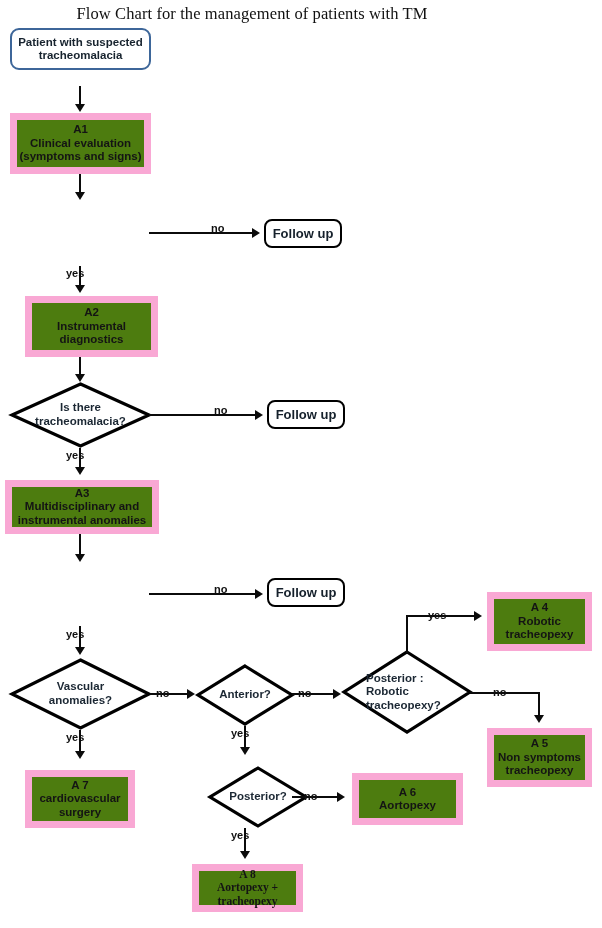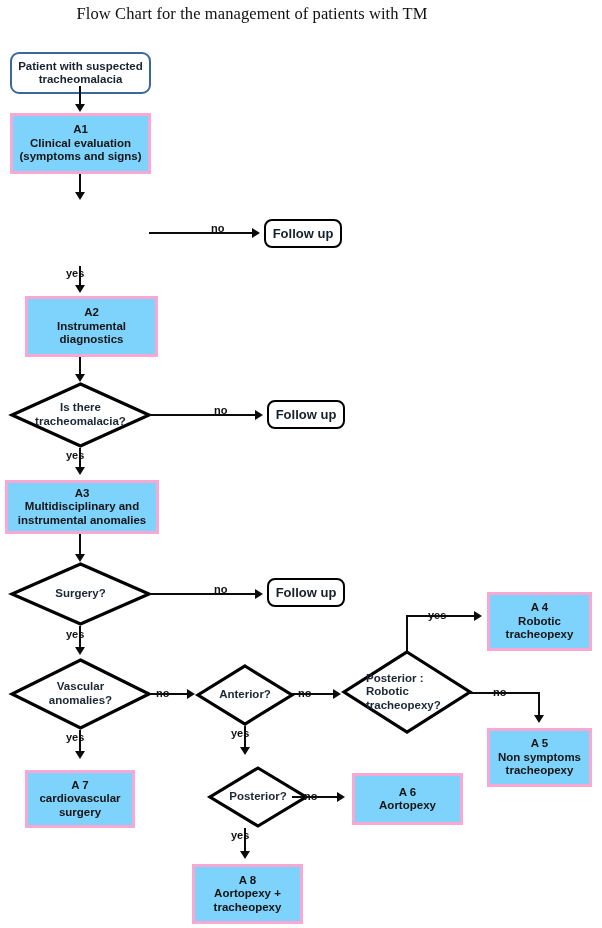--- a/index.html
+++ b/index.html
@@ -42,22 +42,22 @@
 
   .start-box {
     border: 2px solid #3d6699;
     border-radius: 9px;
     background: #ffffff;
     font-size: 11.5px;
     font-weight: bold;
     color: #17232e;
   }
   .proc-box {
-    border: 3px solid #f9a8d4;
-    background: #7dd3fc;
+    border: 7px solid #f9a8d4;
+    background: #4d7c0f;
     font-size: 11.5px;
     font-weight: bold;
     color: #141414;
   }
   .term-box {
     border: 2.5px solid #000000;
     border-radius: 8px;
     background: #ffffff;
     font-size: 13px;
     font-weight: bold;
@@ -112,21 +112,21 @@
     font-family: "Liberation Sans", sans-serif;
   }
 </style>
 </head>
 <body>
 
 <div id="page">
 
   <div id="title">Flow Chart for the management of patients with TM</div>
 
-  <div class="node start-box" style="left:10px; top:52px; width:141px; height:42px;">
+  <div class="node start-box" style="left:10px; top:28px; width:141px; height:42px;">
     <span class="txt">
       <span>Patient with suspected</span><br>
       <span>tracheomalacia</span>
     </span>
   </div>
   <div class="conn vline" style="left:79px; top:86px; height:20px;"></div>
   <div class="arrow-down" style="left:75px; top:104px;"></div>
 
   <div class="node proc-box" style="left:10px; top:113px; width:141px; height:61px;">
     <span class="txt">
@@ -186,28 +186,20 @@
   <div class="node proc-box" style="left:5px; top:480px; width:154px; height:54px;">
     <span class="txt">
       <span>A3</span><br>
       <span>Multidisciplinary and</span><br>
       <span>instrumental anomalies</span>
     </span>
   </div>
   <div class="conn vline" style="left:79px; top:534px; height:22px;"></div>
   <div class="arrow-down" style="left:75px; top:554px;"></div>
 
-  <div class="diamond" style="left:10px; top:562px; width:141px; height:64px;">
-    <svg width="141" height="64" viewBox="0 0 141 64">
-      <polygon points="70.5,2 139,32 70.5,62 2,32" fill="#ffffff" stroke="#000000" stroke-width="3.2"></polygon>
-    </svg>
-    <div class="dlabel">
-      <span>Surgery?</span>
-    </div>
-  </div>
   <div class="conn hline" style="left:149px; top:593px; width:108px;"></div>
   <div class="arrow-right" style="left:255px; top:589px;"></div>
   <div class="edge-label" style="left:214px; top:583px;">no</div>
   <div class="edge-label" style="left:66px; top:628px;">yes</div>
   <div class="conn vline" style="left:79px; top:626px; height:24px;"></div>
   <div class="arrow-down" style="left:75px; top:647px;"></div>
 
   <div class="node term-box" style="left:267px; top:578px; width:78px; height:29px;">
     <span class="txt">Follow up</span>
   </div>
@@ -307,21 +299,21 @@
   <div class="conn vline" style="left:244px; top:828px; height:25px;"></div>
   <div class="arrow-down" style="left:240px; top:851px;"></div>
 
   <div class="node proc-box" style="left:352px; top:773px; width:111px; height:52px;">
     <span class="txt">
       <span>A 6</span><br>
       <span>Aortopexy</span>
     </span>
   </div>
 
-  <div class="node proc-box" style="left:192px; top:864px; width:111px; height:60px;">
+  <div class="node proc-box" style="left:192px; top:864px; width:111px; height:48px;font-family:Liberation Serif, serif;">
     <span class="txt">
       <span>A 8</span><br>
       <span>Aortopexy +</span><br>
       <span>tracheopexy</span>
     </span>
   </div>
 
 </div>
 
 </body></html>

